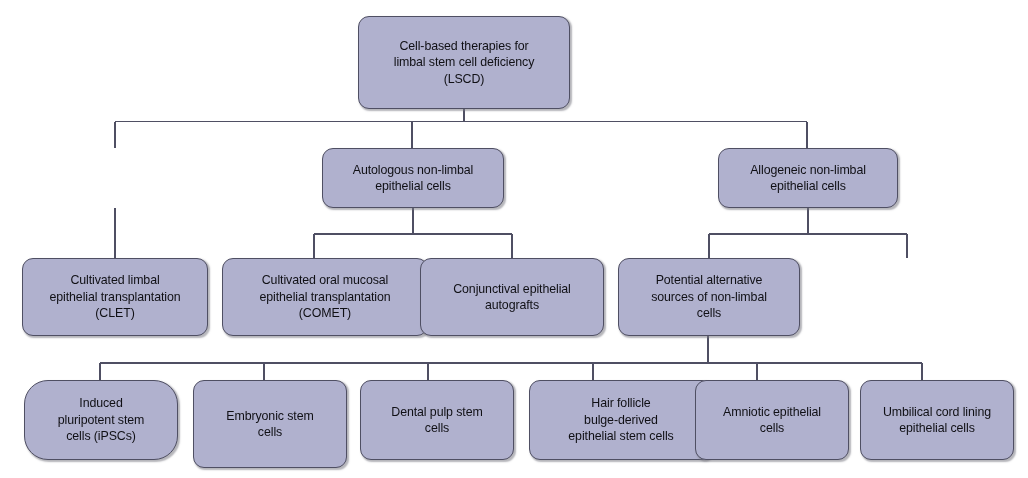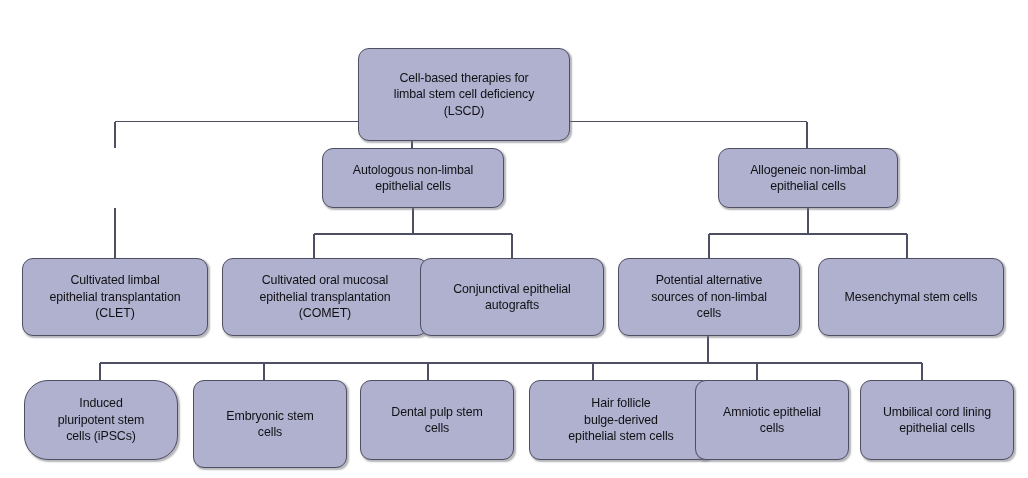--- a/index.html
+++ b/index.html
@@ -81,21 +81,21 @@
       <path d="M 100 363 L 922 363"></path>
       <path d="M 100 363 L 100 380"></path>
       <path d="M 264 363 L 264 380"></path>
       <path d="M 428 363 L 428 380"></path>
       <path d="M 593 363 L 593 380"></path>
       <path d="M 757 363 L 757 380"></path>
       <path d="M 922 363 L 922 380"></path>
     </g>
   </svg>
 
-  <div class="node" style="left:358px; top:16px; width:212px; height:93px;margin-top:32px;">
+  <div class="node" style="left:358px; top:16px; width:212px; height:93px;">
     <span class="node-label">Cell-based therapies for
 limbal stem cell deficiency
 (LSCD)</span>
   </div>
 
   <div class="node" style="left:322px; top:148px; width:182px; height:60px;">
     <span class="node-label">Autologous non-limbal
 epithelial cells</span>
   </div>
   <div class="node" style="left:718px; top:148px; width:180px; height:60px;justify-content:flex-end;">
@@ -115,23 +115,20 @@
   </div>
   <div class="node" style="left:420px; top:258px; width:184px; height:78px;justify-content:center;">
     <span class="node-label">Conjunctival epithelial
 autografts</span>
   </div>
   <div class="node" style="left:618px; top:258px; width:182px; height:78px;text-align:center;">
     <span class="node-label">Potential alternative
 sources of non-limbal
 cells</span>
   </div>
-  <div class="node" style="left:818px; top:258px; width:186px; height:78px;">
-    <span class="node-label">Mesenchymal stem cells</span>
-  </div>
 
   <div class="node" style="left:24px; top:380px; width:154px; height:80px;border-radius:24px;">
     <span class="node-label">Induced
 pluripotent stem
 cells (iPSCs)</span>
   </div>
   <div class="node" style="left:193px; top:380px; width:154px; height:88px;">
     <span class="node-label">Embryonic stem
 cells</span>
   </div>

